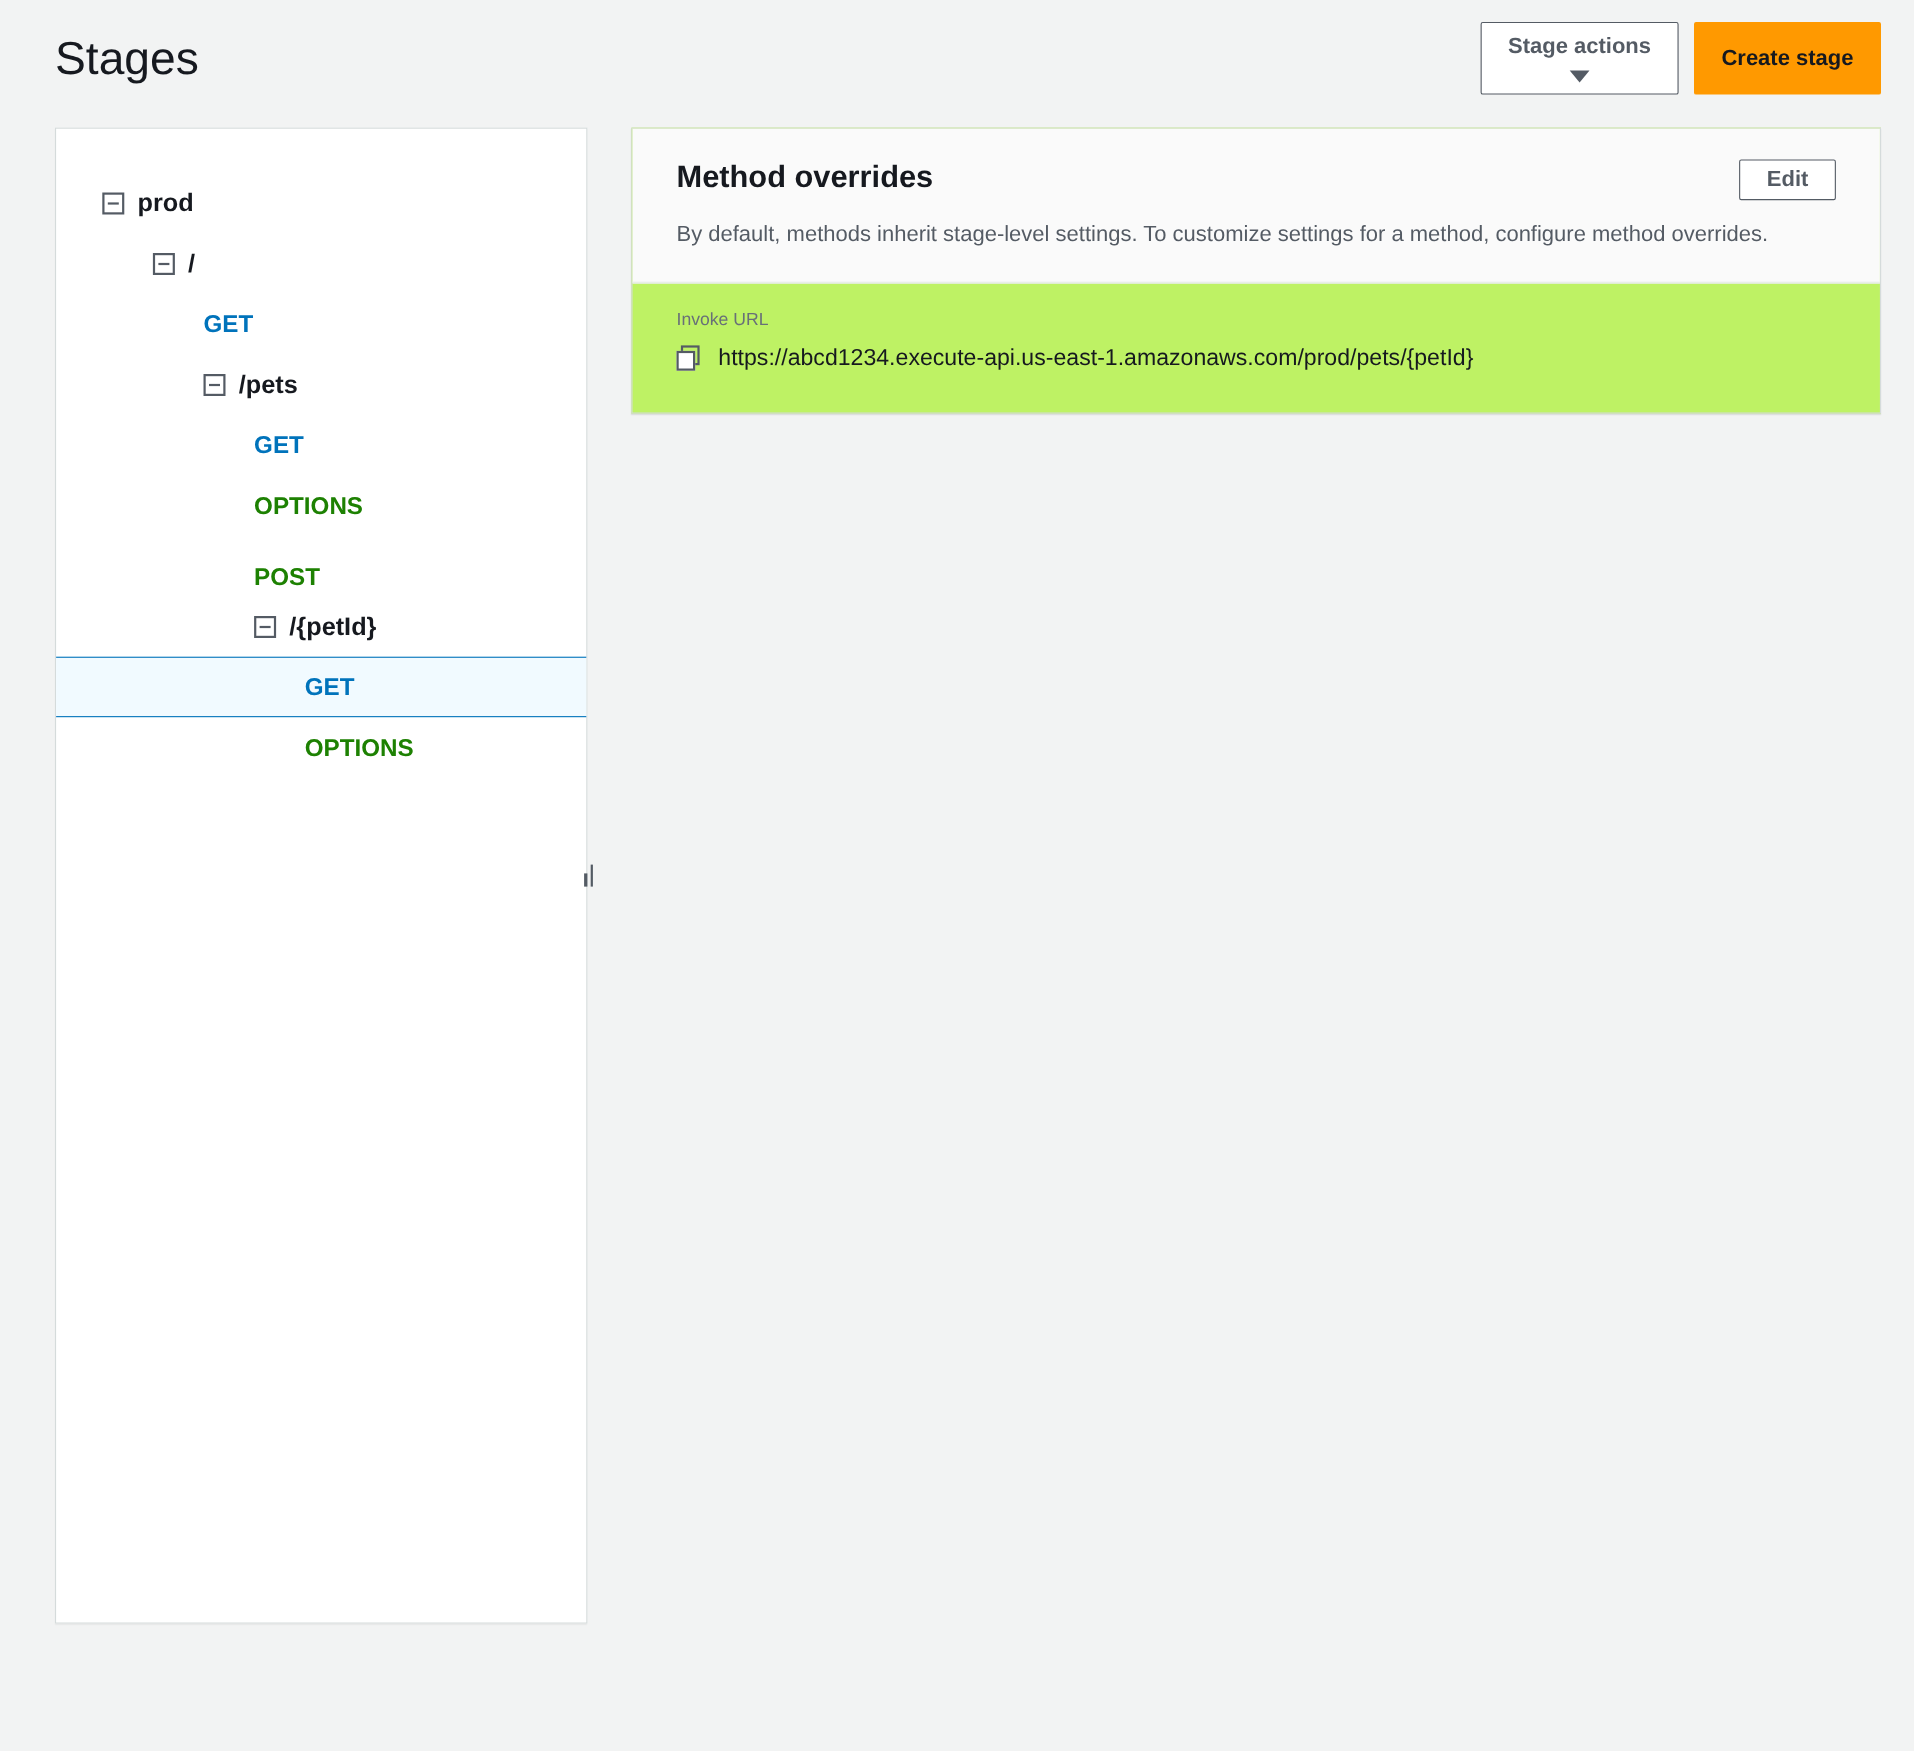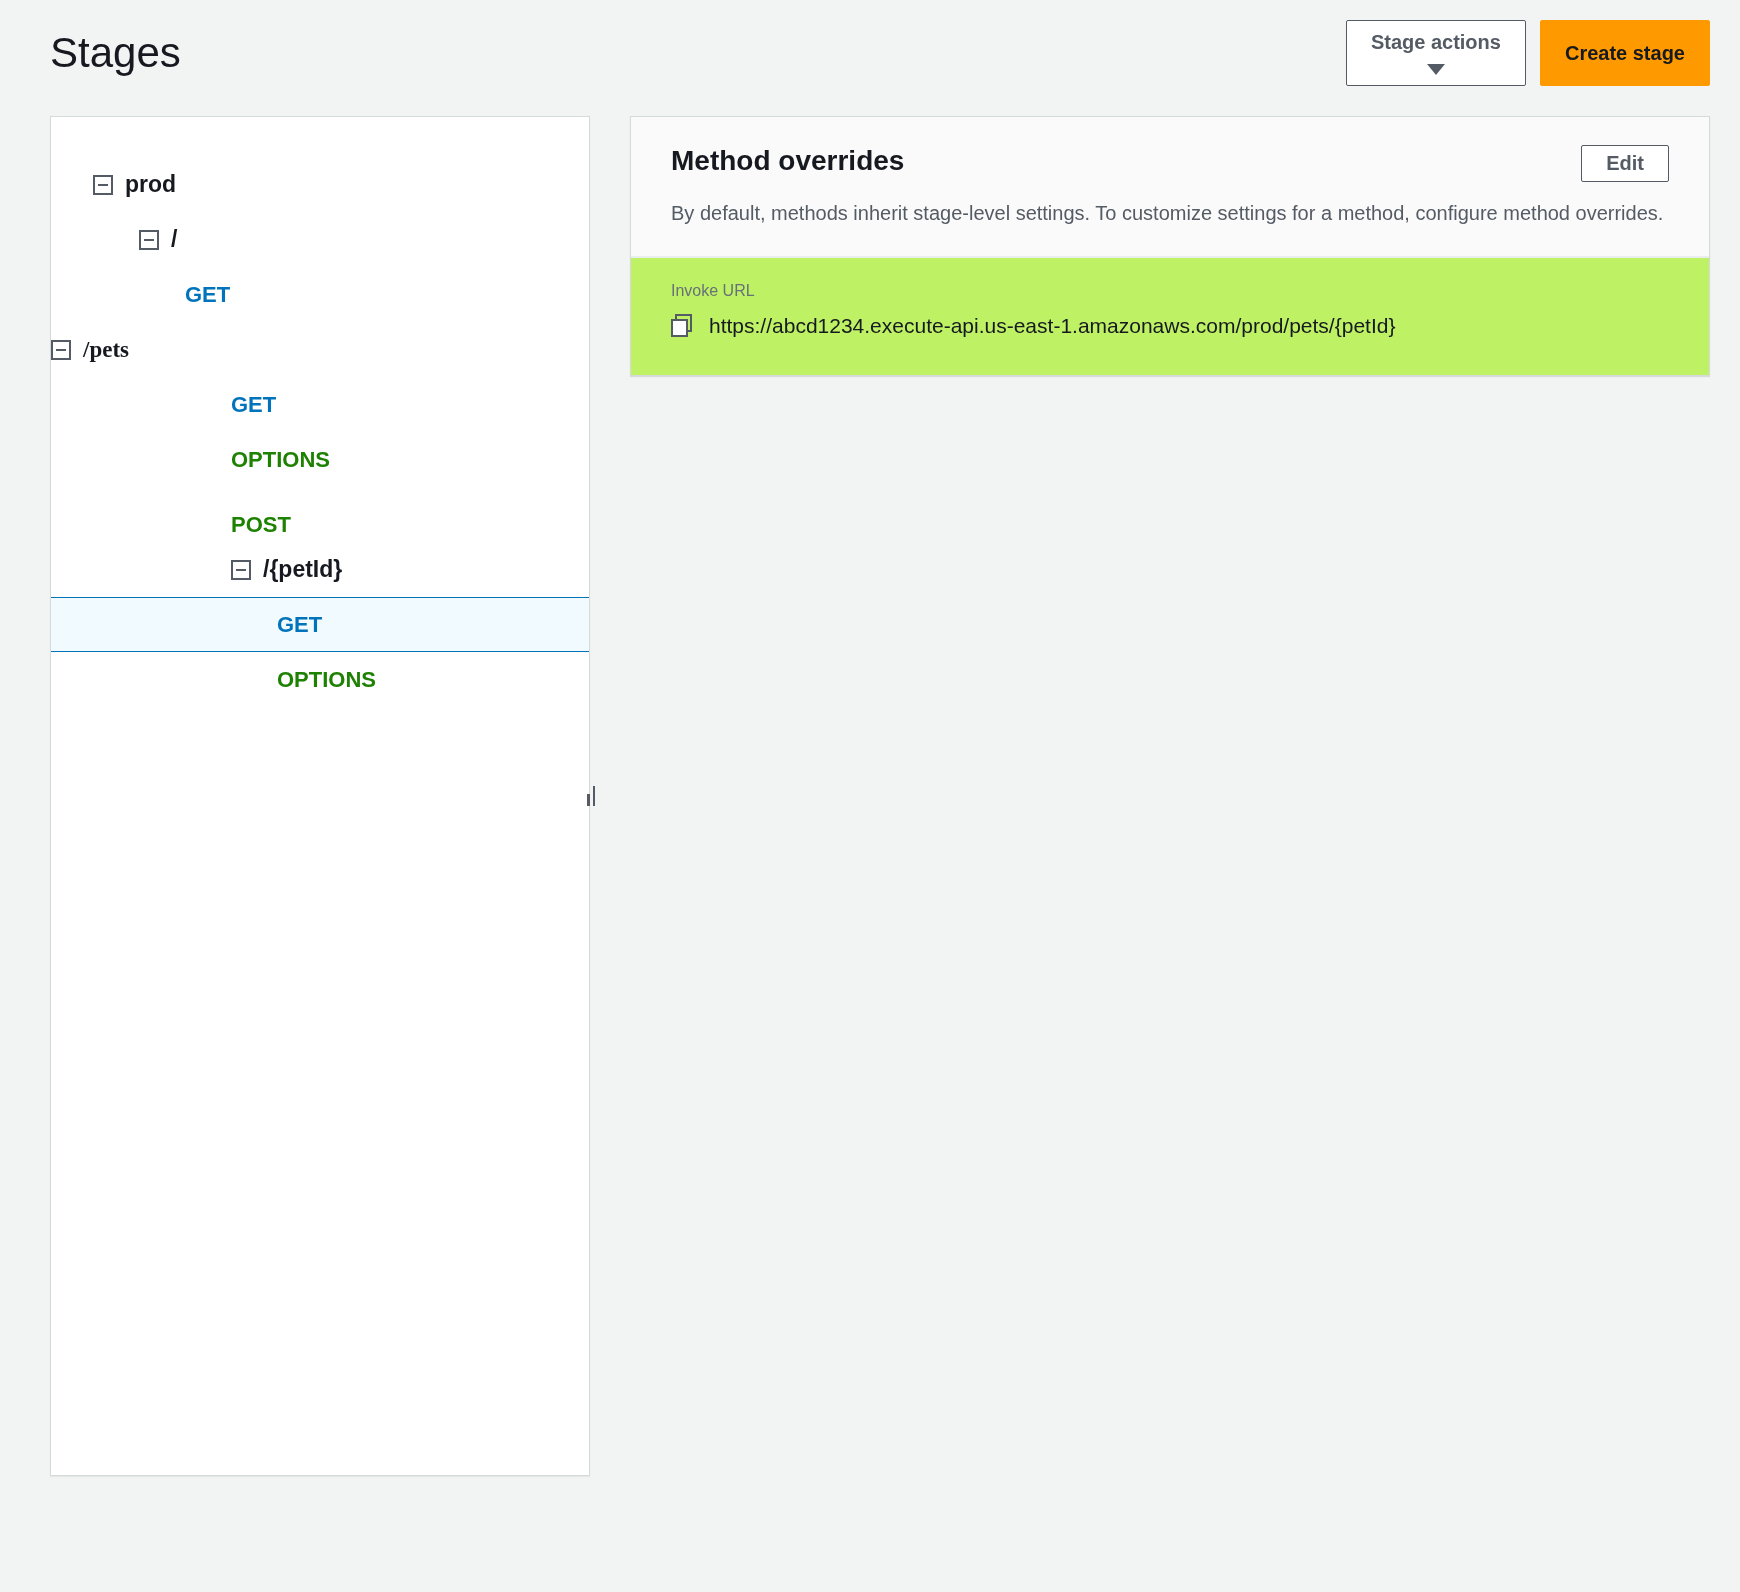--- a/index.html
+++ b/index.html
@@ -61,21 +61,21 @@
     border-left: 9px solid transparent;
     border-right: 9px solid transparent;
     border-top: 11px solid #545b64;
   }
   .content-row {
     display: flex;
     gap: 40px;
     align-items: stretch;
   }
   .tree-panel {
-    width: 540px;
+    width: 484px;
     min-height: 1360px;
     background: #fff;
     border: 1px solid #d5dbdb;
     box-shadow: 0 1px 1px rgba(0,0,0,0.05);
     padding: 40px 0 0 0;
     position: relative;
   }
   .tree-row {
     display: flex;
     align-items: center;
@@ -261,21 +261,21 @@
 
       <div class="tree-row" style="padding-left:88px;">
         <span class="expand-icon"></span>
         <span class="tree-label">/</span>
       </div>
 
       <div class="tree-row" style="padding-left:134px;">
         <span class="method-get">GET</span>
       </div>
 
-      <div class="tree-row" style="font-family:Liberation Serif, serif;">
+      <div class="tree-row" style="padding-left:134px;">
         <span class="expand-icon"></span>
         <span class="tree-label">/pets</span>
       </div>
 
       <div class="tree-row" style="padding-left:180px;">
         <span class="method-get">GET</span>
       </div>
 
       <div class="tree-row" style="padding-left:180px;">
         <span class="method-options">OPTIONS</span>

